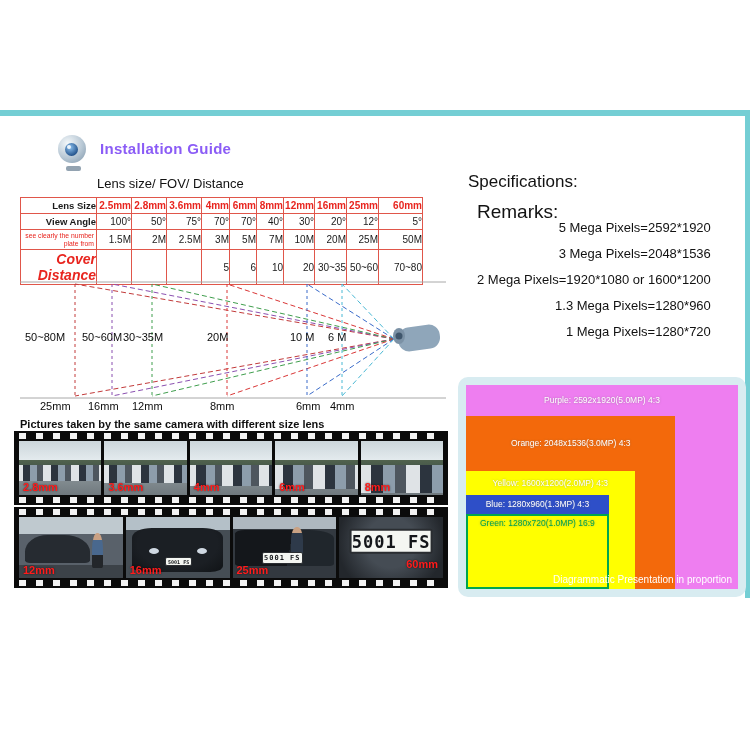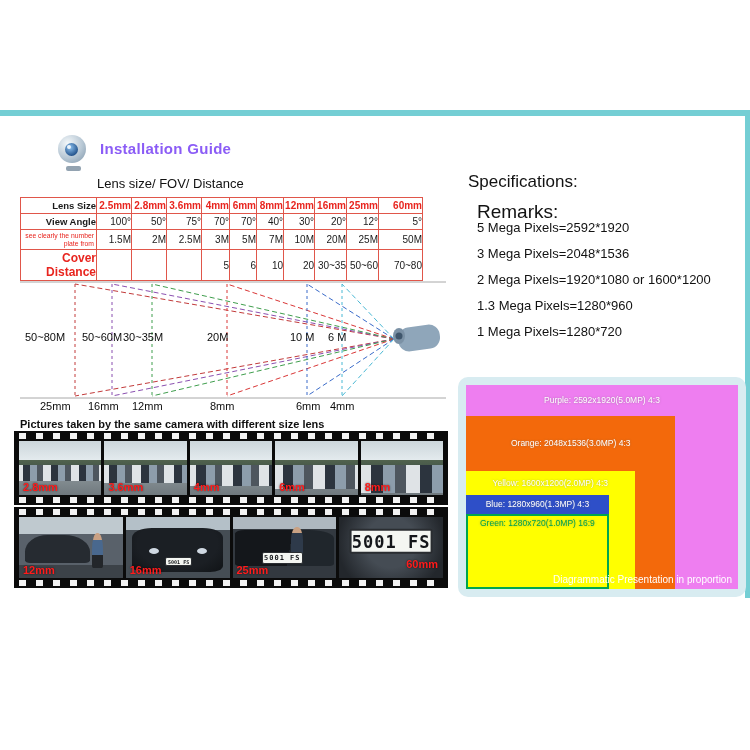--- a/index.html
+++ b/index.html
@@ -22,21 +22,21 @@
   .subtitle{position:absolute;left:97px;top:176px;font-size:13px;color:#111;}
 
   
   .lens-table{position:absolute;left:20px;top:197px;border-collapse:collapse;table-layout:fixed;}
   .lens-table td{border:1px solid var(--table-border,#e0564a);text-align:right;vertical-align:middle;
                  padding:1px 0;font-size:10px;height:13px;overflow:hidden;}
   .lens-table td.rowlabel{font-weight:bold;font-size:9.5px;}
   .lens-table tr.r0 td.val{color:var(--red-text,#e8251f);font-weight:bold;}
   .lens-table tr.r2 td{height:17px;}
   .lens-table tr.r2 td.rowlabel{color:var(--red-text,#e8251f);font-weight:normal;font-size:6.8px;line-height:7.5px;padding:0 2px;}
-  .lens-table tr.r3 td.rowlabel{color:var(--red-text,#e8251f);font-size:12px;}
+  .lens-table tr.r3 td.rowlabel{color:var(--red-text,#e8251f);font-size:14px;font-style:italic;}
 
   
   .fov{position:absolute;left:20px;top:274px;width:430px;height:142px;}
   #fov-svg{position:absolute;left:0;top:0;}
   #fov-labels{position:absolute;inset:0;}
   .fov-dist{position:absolute;top:57px;font-size:11px;white-space:nowrap;color:#0d0d0d;}
   .fov-lens{position:absolute;top:126px;font-size:11px;white-space:nowrap;color:#0d0d0d;}
 
   
   .film-caption{position:absolute;left:20px;top:418px;font-size:11px;font-weight:bold;color:#101010;}
@@ -75,21 +75,21 @@
   .plate{position:absolute;background:#f4f6f2;color:#14161a;font-weight:bold;display:flex;align-items:center;
          justify-content:center;font-family:"DejaVu Sans Mono",monospace;border:1px solid #2a2d31;
          border-radius:2px;letter-spacing:1px;z-index:2;}
   .plate.big{left:50%;top:40%;transform:translate(-50%,-50%);width:76%;height:34%;font-size:17px;border-width:2px;}
   .plate.small{left:28%;top:58%;width:38%;height:15%;font-size:7px;}
   .plate.tiny{left:38%;top:66%;width:24%;height:11%;font-size:5px;letter-spacing:0;}
 
   
   .specs-heading{position:absolute;left:468px;top:172px;font-size:17px;color:#121212;}
   .specs-remarks{position:absolute;left:477px;top:201px;font-size:19px;color:#121212;}
-  .specs-list{position:absolute;left:477px;top:215px;margin:0;padding:0;list-style:none;font-size:13px;color:#121212;}
+  .specs-list{position:absolute;left:477px;top:215px;margin:0;padding:0;list-style:none;font-size:13px;color:#121212;text-align:right;}
   .specs-list li{line-height:26px;white-space:nowrap;}
 
   
   .res-box{position:absolute;left:458px;top:377px;width:288px;height:220px;border-radius:10px;background:var(--res-bg,#d8ecf1);}
   .res-inner{position:absolute;left:8px;top:8px;right:8px;bottom:8px;}
   .res-rect{position:absolute;left:0;bottom:0;box-sizing:border-box;}
   .res-label{position:absolute;left:0;width:100%;text-align:center;font-size:8.5px;white-space:nowrap;
              text-shadow:0 0 2px rgba(110,110,110,.55);}
   .res-footer{position:absolute;right:6px;bottom:4px;font-size:10px;color:#ffffff;}
 </style>

